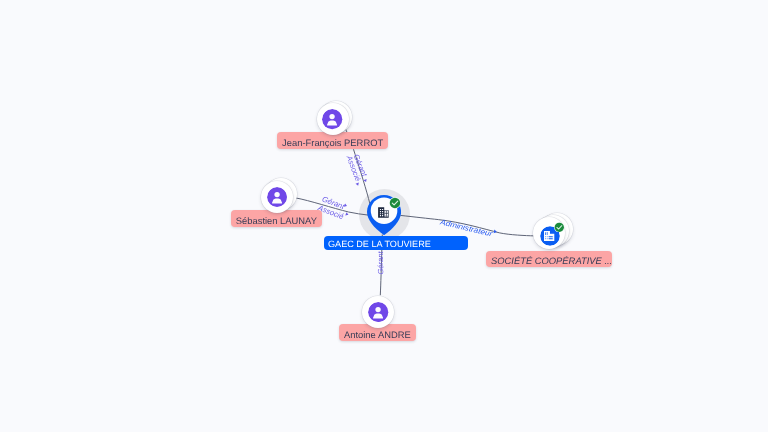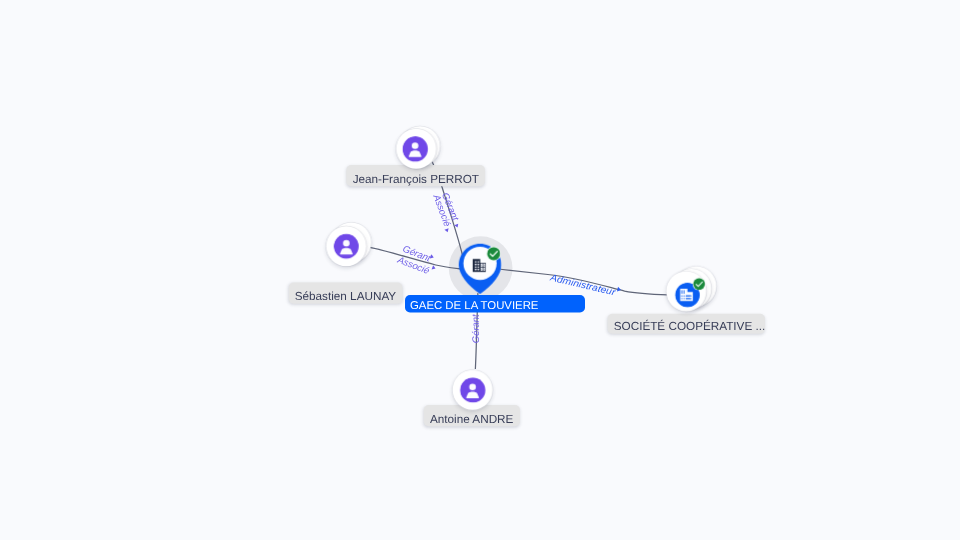--- a/index.html
+++ b/index.html
@@ -5,21 +5,21 @@
   html,body{margin:0;padding:0;}
   body{width:768px;height:432px;overflow:hidden;background:#f9fafd;
        font-family:"Liberation Sans",sans-serif;
        -webkit-font-smoothing:antialiased;text-rendering:geometricPrecision;}
   #graph{position:relative;width:768px;height:432px;}
   svg.layer{position:absolute;left:0;top:0;width:768px;height:432px;overflow:visible;z-index:2;}
   .node{position:absolute;}
   .pcircle{position:absolute;width:32px;height:32px;border-radius:50%;background:#fff;z-index:4;
            box-shadow:0 0 0 .5px rgba(130,136,155,.22), 0 1.5px 3.5px rgba(40,45,70,.17);}
   .avatar{position:absolute;width:20.3px;height:20.3px;border-radius:50%;z-index:5;}
-  .nlabel{position:absolute;z-index:3;background:#e5e5e5;border-radius:4px;transform:translateZ(0);
+  .nlabel{position:absolute;z-index:3;background:#fca5a5;border-radius:4px;transform:translateZ(0);
           color:#373d57;font-size:9.4px;line-height:13.2px;padding:3.6px 5.3px 0;
           white-space:nowrap;height:16.7px;box-sizing:border-box;
           box-shadow:0 1px 2.5px rgba(40,45,70,.16);}
   .clabel{position:absolute;z-index:3;color:#fff;border-radius:4px;transform:translateZ(0);
           font-size:9.1px;line-height:10.8px;height:14.3px;box-sizing:border-box;
           padding:3.2px 0 0 4.2px;width:144px;white-space:nowrap;}
   .etext{fill:#6c5ce7;font-family:"Liberation Sans",sans-serif;font-size:7.6px;
          font-style:italic;}
 </style>
 </head>
@@ -80,21 +80,21 @@
 
     <div class="node" style="left:276.8px;top:196.5px;">
       <div class="pcircle" style="left:-12.1px;top:-18.2px;"></div>
       <div class="pcircle" style="left:-16px;top:-16px;"></div>
       <svg class="avatar" style="left:-10.1px;top:-9.8px;" viewBox="0 0 24 24">
         <circle cx="12" cy="12" r="12" fill="#7048e8"></circle>
         <circle cx="11.9" cy="9.0" r="3.15" fill="#fcfbff"></circle>
         <path d="M7.6 14.9 C8.4 14.0 10.0 13.5 11.9 13.5 C13.8 13.5 15.4 14.0 16.2 14.9
                  L17.8 18.6 C18.1 19.2 17.8 19.6 17.2 19.6 H6.6 C6.0 19.6 5.7 19.2 6.0 18.6 Z" fill="#fcfbff"></path>
       </svg>
-      <div class="nlabel" style="left:-46.3px;top:13.7px;margin-top:16px;">Sébastien LAUNAY</div>
+      <div class="nlabel" style="left:-46.3px;top:13.7px;">Sébastien LAUNAY</div>
     </div>
 
     <div class="node" style="left:378.3px;top:311.5px;">
       <div class="pcircle" style="left:-16px;top:-16px;"></div>
       <svg class="avatar" style="left:-10.1px;top:-9.8px;" viewBox="0 0 24 24">
         <circle cx="12" cy="12" r="12" fill="#7048e8"></circle>
         <circle cx="11.9" cy="9.0" r="3.15" fill="#fcfbff"></circle>
         <path d="M7.6 14.9 C8.4 14.0 10.0 13.5 11.9 13.5 C13.8 13.5 15.4 14.0 16.2 14.9
                  L17.8 18.6 C18.1 19.2 17.8 19.6 17.2 19.6 H6.6 C6.0 19.6 5.7 19.2 6.0 18.6 Z" fill="#fcfbff"></path>
       </svg>
@@ -123,21 +123,21 @@
         <g fill="#fcfdff">
           <circle cx="41.2" cy="27.6" r="1.4"></circle>
           <circle cx="41.2" cy="37.8" r="1.4"></circle>
         </g>
       </svg>
       <svg style="z-index:7;position:absolute;left:4.5px;top:-9.5px;width:10.6px;height:10.6px;" viewBox="0 0 24 24">
         <circle cx="12" cy="12" r="11.8" fill="#eef9f2"></circle>
         <circle cx="12" cy="12" r="10.5" fill="#1b8a3c"></circle>
         <path d="M6.6 12.4 L10.3 16.0 L17.6 8.3" stroke="#d9f2e2" stroke-width="2.3" fill="none" stroke-linecap="round" stroke-linejoin="round"></path>
       </svg>
-      <div class="nlabel" style="left:-63.3px;top:19.7px;width:126.6px;overflow:hidden;">SOCIÉTÉ COOPÉRATIVE ...</div>
+      <div class="nlabel" style="left:-63.3px;top:19.7px;width:126.6px;overflow:hidden;font-style:italic;">SOCIÉTÉ COOPÉRATIVE ...</div>
     </div>
 
     <div class="node" style="left:384px;top:215px;">
       <div style="z-index:0;position:absolute;left:-24.7px;top:-25.6px;width:51px;height:51px;
                   border-radius:50%;background:#e4e5e9;"></div>
       <svg style="z-index:5;position:absolute;left:-17.1px;top:-19.8px;width:34.1px;height:40.2px;" viewBox="0 0 34.1 40.2">
         <path d="M17.05 0 C7.63 0 0 7.63 0 17.05 C0 24.8 7.2 33.3 17.05 40.2 C26.9 33.3 34.1 24.8 34.1 17.05 C34.1 7.63 26.47 0 17.05 0 Z" fill="#0a5ef2"></path>
         <circle cx="17.05" cy="15.7" r="13.3" fill="#fcfdff"></circle>
       </svg>
       <svg style="z-index:6;position:absolute;left:-6.1px;top:-8.1px;width:11.3px;height:10.9px;" viewBox="0 0 113 109">

